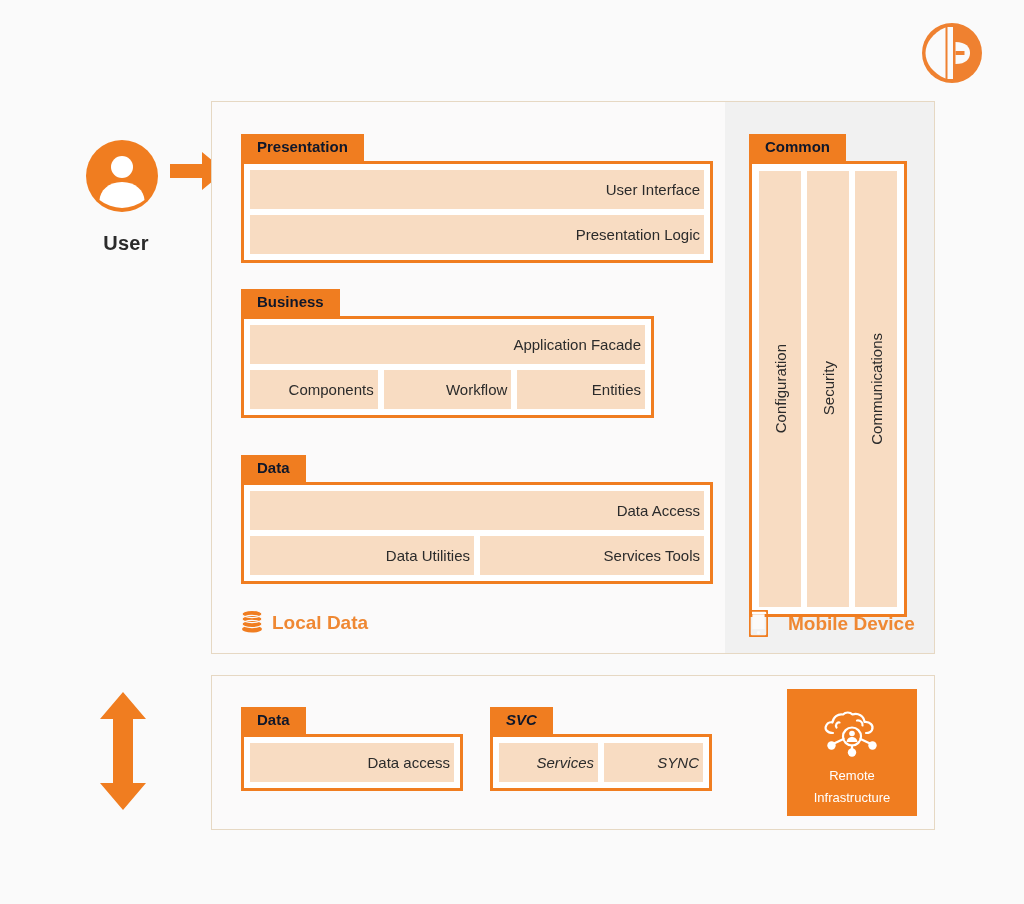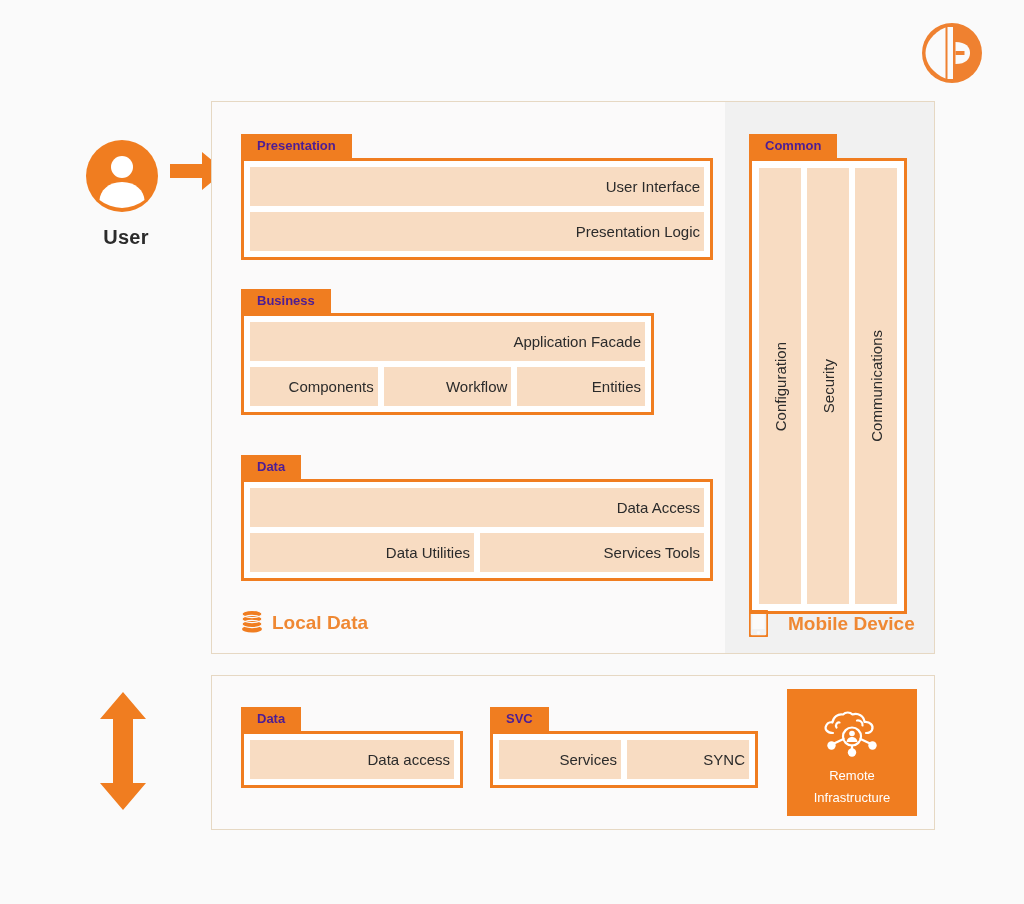--- a/index.html
+++ b/index.html
@@ -23,21 +23,21 @@
   #logo {
     left: 921px; top: 22px; width: 62px; height: 62px;
   }
 
   
   #user-actor { left: 86px; top: 140px; width: 80px; height: 110px; }
   #user-avatar { width: 72px; height: 72px; }
   #user-label {
     width: 80px;
     text-align: center;
-    margin-top: 10px;
+    margin-top: 16px;
     font-size: 20px;
     font-weight: bold;
     color: #2b2b2b;
     letter-spacing: .2px;
   }
   #user-arrow { left: 170px; top: 152px; width: 55px; height: 38px; }
 
   
   #sync-arrow { left: 100px; top: 692px; width: 46px; height: 118px; }
 
@@ -57,22 +57,22 @@
   #mobile-column {
     left: 725px; top: 102px; width: 209px; height: 551px;
     background: #f1f1f1;
   }
 
   
   .tier { position: absolute; }
   .tier-tab {
     display: inline-block;
     background: #f07d20;
-    color: #4c1d95;
-    font-size: 13px;
+    color: #0f172a;
+    font-size: 15px;
     font-weight: bold;
     padding: 5px 16px 6px 16px;
     line-height: 1.1;
     box-sizing: border-box;
     position: relative;
     z-index: 2;
   }
   .tier-body {
     border: 3px solid #f07d20;
     background: #ffffff;
@@ -125,21 +125,21 @@
     gap: 9px;
     color: #ef8833;
     font-size: 19px;
     font-weight: bold;
   }
   #caption-local-data { left: 241px; top: 610px; }
   #caption-mobile-device { left: 749px; top: 610px; gap: 20px; }
 
   
   #tier-remote-data { left: 241px; top: 707px; width: 222px; }
-  #tier-svc         { left: 490px; top: 707px; width: 268px; }
+  #tier-svc         { left: 490px; top: 707px; width: 222px; font-style: italic; }
 
   
   #remote-infra {
     left: 787px; top: 689px; width: 130px; height: 127px;
     background: #f07d20;
     display: flex;
     flex-direction: column;
     align-items: center;
     justify-content: center;
     gap: 4px;

